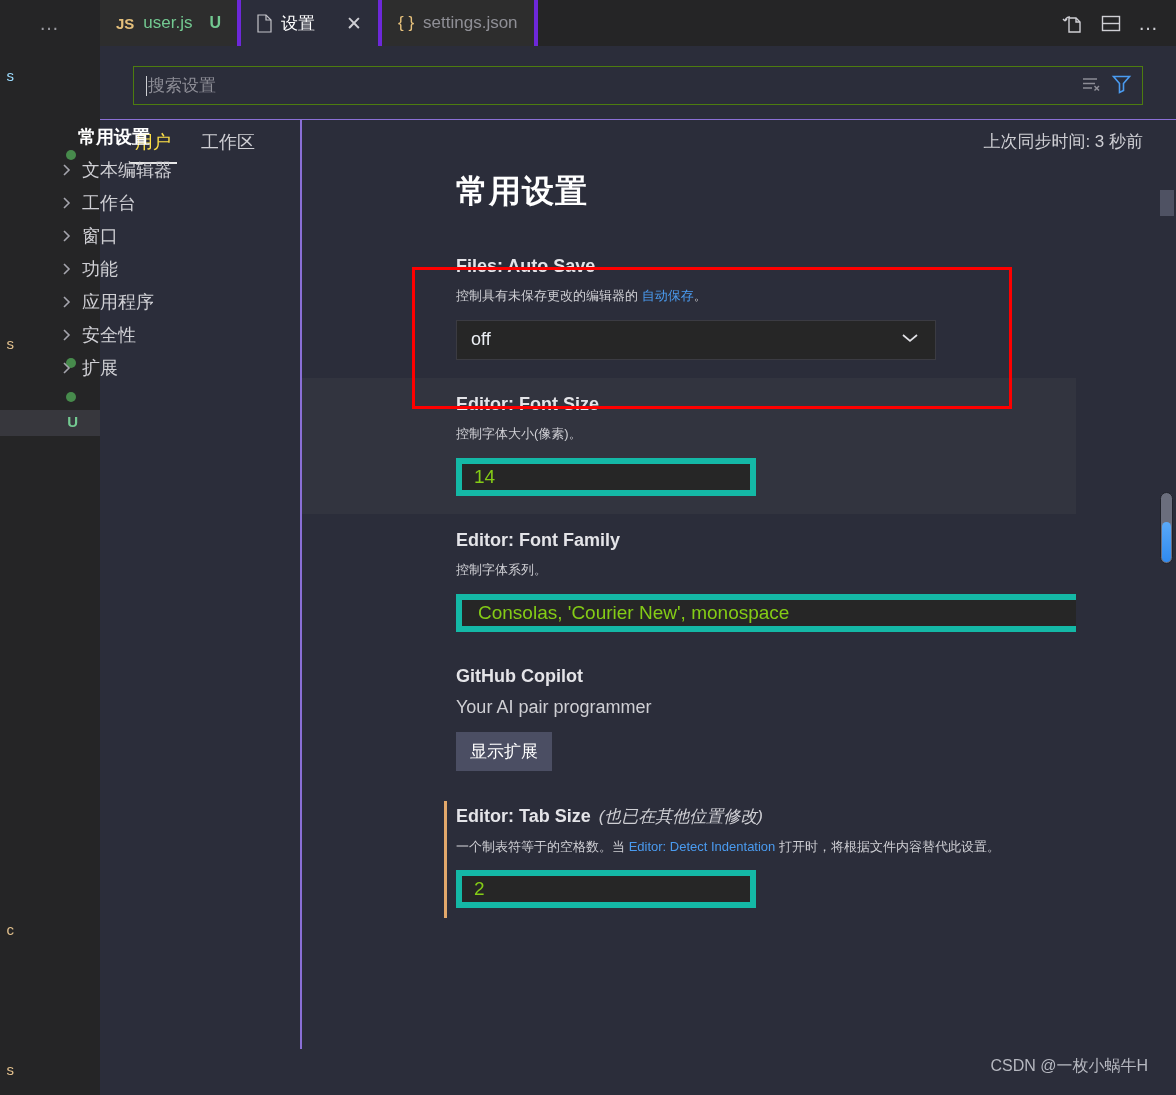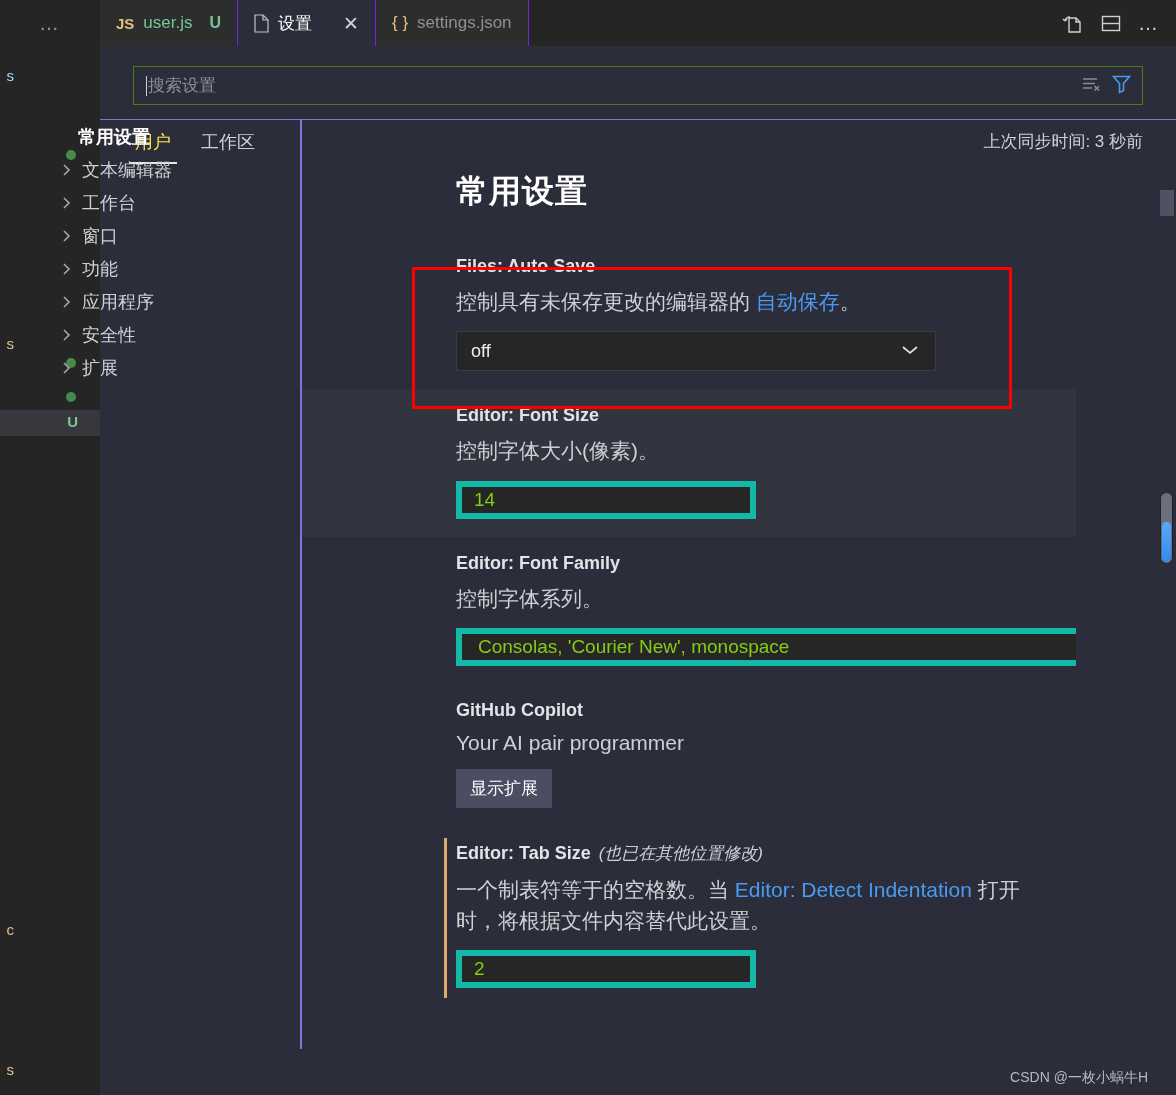--- a/index.html
+++ b/index.html
@@ -38,21 +38,21 @@
     background: #252526; display: flex; align-items: stretch;
   }
   .tab-dots {
     width: 100px; display: flex; align-items: center; justify-content: center;
     color: #9a9aa0; font-size: 20px; letter-spacing: 2px;
     background: #252526;
   }
   .tab {
     display: flex; align-items: center; gap: 9px; padding: 0 16px;
     font-size: 17px; color: #8f8f96; background: #2d2d2d;
-    border-right: 1px solid #6d28d9; position: relative; white-space: nowrap;
+    border-right: 4px solid #6d28d9; position: relative; white-space: nowrap;
   }
   .tab.active { background: #2b2d3a; color: #ffffff; }
   .tab-icon-js { color: #e5c07b; font-weight: bold; font-size: 15px; }
   .tab-icon-json { color: #e5c07b; font-size: 17px; }
   .tab-label-js { color: #73c991; font-size: 17px; }
   .tab-badge-u { color: #73c991; font-weight: 600; font-size: 16px; margin-left: 8px; }
   .tab-label-dim { color: #8f8f96; }
   .tab-close { margin-left: 22px; font-size: 19px; color: #cfcfd4; line-height: 1; }
   .tab-file-ico { width: 15px; height: 19px; position: relative; display:inline-block; }
   .tab-file-ico svg { display:block; }
@@ -139,42 +139,42 @@
     background: #e2a86b;
   }
   .s-title {
     font-size: 18px; font-weight: bold; color: #e4e4e8; margin-bottom: 10px;
   }
   .s-title .s-note {
     font-weight: normal; font-style: italic; color: #cfcfd4; font-size: 17px;
     margin-left: 8px;
   }
   .s-desc {
-    font-size: 21px; color: #cfcfd4; line-height: 1.45; margin-bottom: 14px;
+    font-size: 13px; color: #cfcfd4; line-height: 1.45; margin-bottom: 14px;
     max-width: 655px;
   }
   .s-link { color: #4a9bf0; }
   .s-input {
     background: #262626; border: 6px solid #14b8a6; height: 38px;
     display: flex; align-items: center; padding: 0 12px;
     font-size: 19px; color: #84cc16;
   }
   .s-input.w300 { width: 300px; }
   .s-input.w630 { width: 630px; padding-left: 16px; }
   .s-select {
     background: #262626; border: 1px solid #3b3b42; height: 40px; width: 480px;
     display: flex; align-items: center; justify-content: space-between;
     padding: 0 14px 0 14px; font-size: 18px; color: #eceff4;
   }
   .s-btn {
     display: inline-flex; align-items: center; justify-content: center;
     background: #4b4e63; color: #ffffff; font-size: 17px;
     padding: 8px 14px; border: none;
   }
-  .s-sub { font-size: 21px; color: #cfcfd4; margin-bottom: 14px; }
+  .s-sub { font-size: 18px; color: #cfcfd4; margin-bottom: 14px; }
 
   
   .annot {
     position: absolute; left: 412px; top: 267px; width: 600px; height: 142px;
     border: 3px solid #fe0000; pointer-events: none; z-index: 30;
   }
 
   
   .sb-thumb-top {
     position: absolute; right: 2px; top: 190px; width: 14px; height: 26px;
@@ -183,22 +183,22 @@
   .sb-pill {
     position: absolute; right: 3px; top: 492px; width: 13px; height: 72px;
     background: #6b6e7d; border-radius: 7px; border: 1px solid #20222b;
   }
   .sb-pill-fill {
     position: absolute; left: 1px; right: 1px; bottom: 1px; height: 40px;
     background: linear-gradient(180deg,#5aa9f8,#2f8af0); border-radius: 6px;
   }
 
   .watermark {
-    position: absolute; right: 28px; bottom: 8px;
-    font-size: 14px; color: #b6b8c0; white-space: nowrap;
+    position: absolute; right: 28px; bottom: 18px;
+    font-size: 16px; color: #b6b8c0; white-space: nowrap;
   }
 </style>
 </head>
 <body>
 
 <div id="app">
 
   <div class="explorer">
     <div class="exp-row" style="top:18px">
       <span class="exp-frag">s</span>

